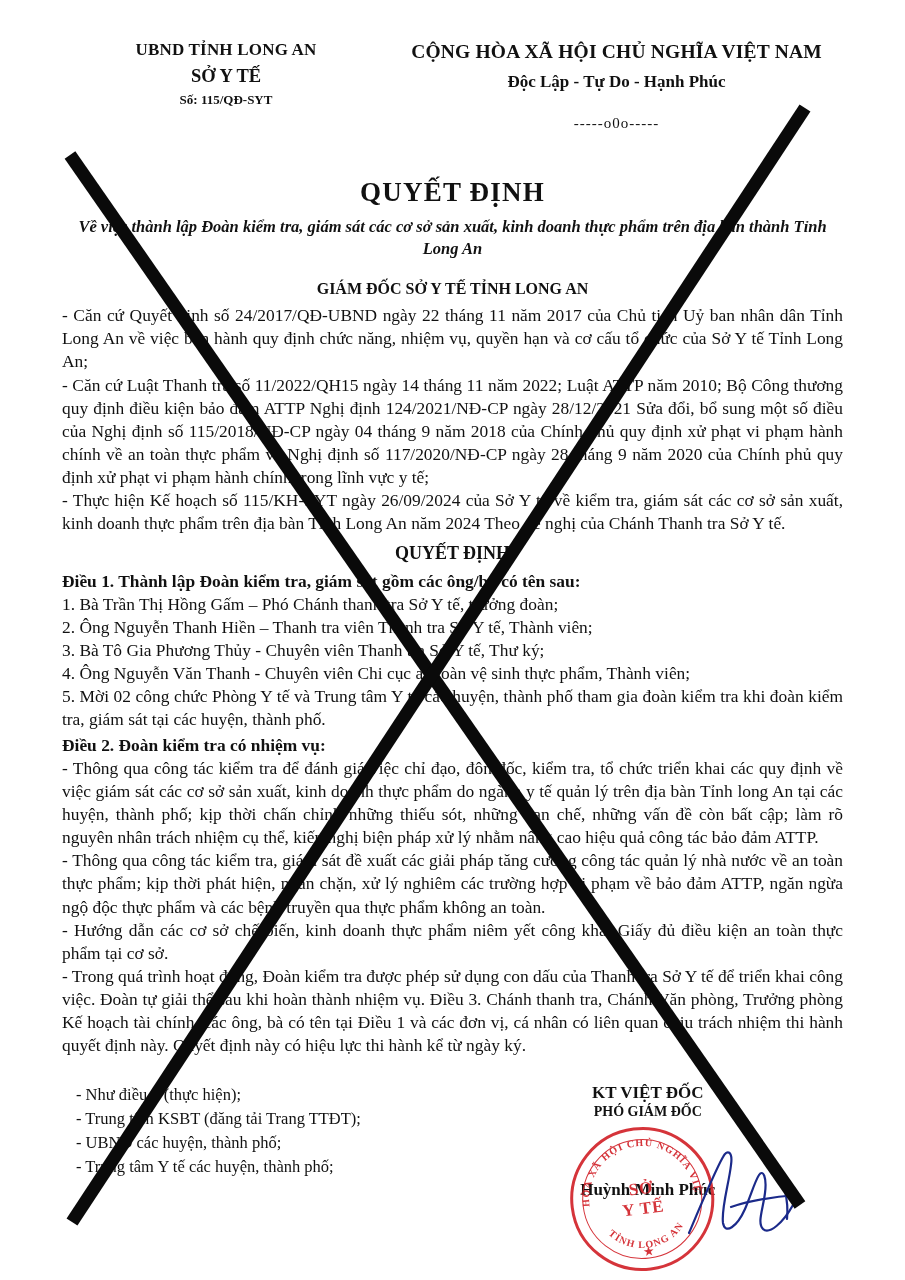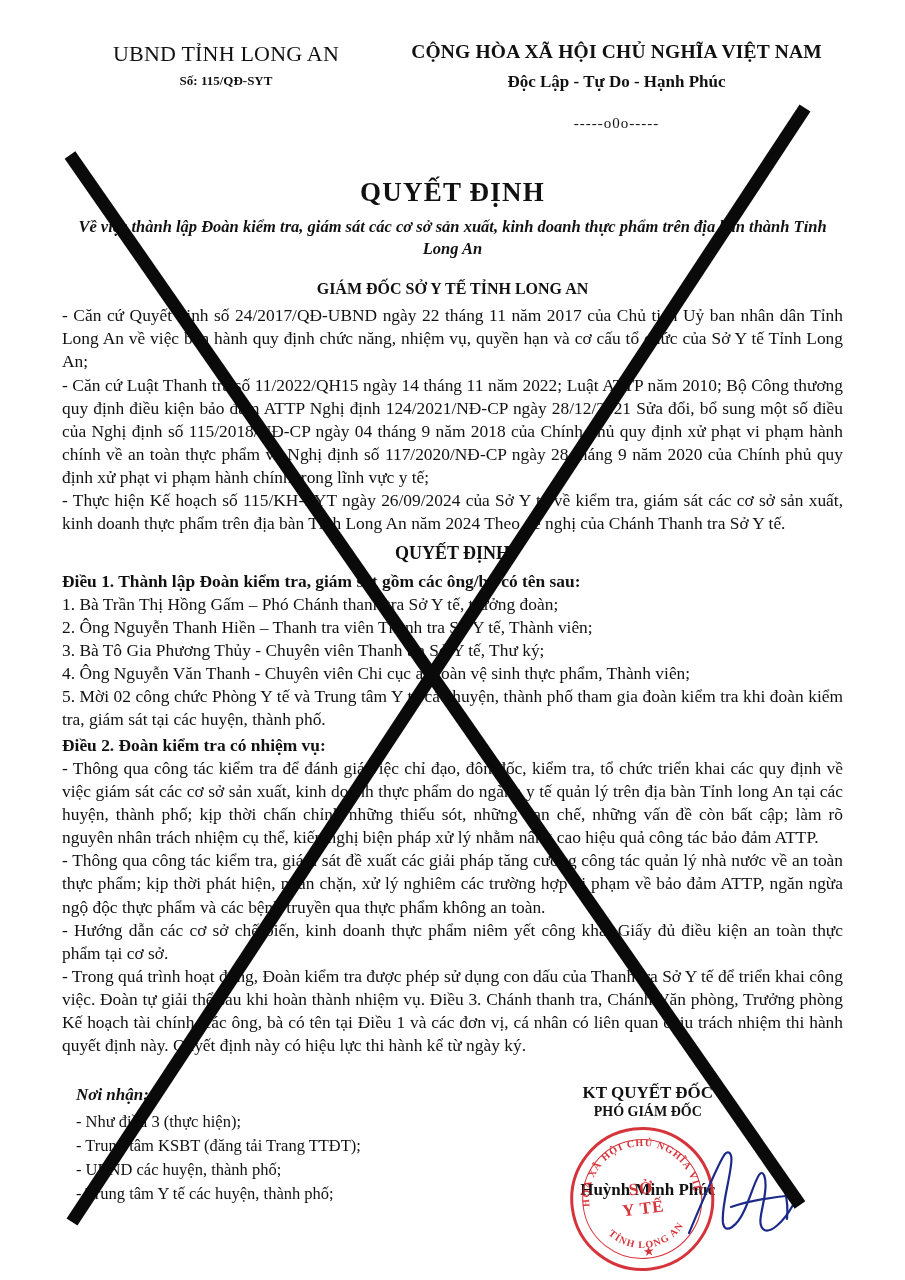--- a/index.html
+++ b/index.html
@@ -35,22 +35,22 @@
     width: 42%;
     text-align: center;
     line-height: 1.45;
   }
   .header-right {
     width: 58%;
     text-align: center;
     line-height: 1.45;
   }
   .org-name {
-    font-weight: normal;
-    font-size: 22px;
+    font-weight: bold;
+    font-size: 17px;
     letter-spacing: 0.2px;
   }
   .dept-name {
     font-weight: bold;
     font-size: 18.5px;
   }
   .doc-number {
     font-weight: bold;
     font-size: 13px;
     margin-top: 2px;
@@ -236,20 +236,21 @@
   .x-overlay svg { width: 100%; height: 100%; display: block; }
 </style>
 </head>
 <body>
 
 <div class="page">
 
   <div class="header">
     <div class="header-left">
       <div class="org-name">UBND TỈNH LONG AN</div>
+      <div class="dept-name">SỞ Y TẾ</div>
       <div class="doc-number">Số: 115/QĐ-SYT</div>
     </div>
     <div class="header-right">
       <div class="nation-name">CỘNG HÒA XÃ HỘI CHỦ NGHĨA VIỆT NAM</div>
       <div class="motto">Độc Lập - Tự Do - Hạnh Phúc</div>
       <div class="motto-rule">-----o0o-----</div>
     </div>
   </div>
 
   <div class="title-block">
@@ -275,29 +276,28 @@
 
     <div class="article-head">Điều 2. Đoàn kiểm tra có nhiệm vụ:</div>
     <p>- Thông qua công tác kiểm tra để đánh giá việc chỉ đạo, đôn đốc, kiểm tra, tổ chức triển khai các quy định về việc giám sát các cơ sở sản xuất, kinh doanh thực phẩm do ngành y tế quản lý trên địa bàn Tỉnh long An tại các huyện, thành phố; kịp thời chấn chỉnh những thiếu sót, những hạn chế, những vấn đề còn bất cập; làm rõ nguyên nhân trách nhiệm cụ thể, kiến nghị biện pháp xử lý nhằm nâng cao hiệu quả công tác bảo đảm ATTP.</p>
     <p>- Thông qua công tác kiểm tra, giám sát đề xuất các giải pháp tăng cường công tác quản lý nhà nước về an toàn thực phẩm; kịp thời phát hiện, ngăn chặn, xử lý nghiêm các trường hợp vi phạm về bảo đảm ATTP, ngăn ngừa ngộ độc thực phẩm và các bệnh truyền qua thực phẩm không an toàn.</p>
     <p> - Hướng dẫn các cơ sở chế biến, kinh doanh thực phẩm niêm yết công khai Giấy đủ điều kiện an toàn thực phẩm tại cơ sở.</p>
     <p> - Trong quá trình hoạt động, Đoàn kiểm tra được phép sử dụng con dấu của Thanh tra Sở Y tế để triển khai công việc. Đoàn tự giải thể sau khi hoàn thành nhiệm vụ. Điều 3. Chánh thanh tra, Chánh Văn phòng, Trưởng phòng Kế hoạch tài chính, các ông, bà có tên tại Điều 1 và các đơn vị, cá nhân có liên quan chịu trách nhiệm thi hành quyết định này. Quyết định này có hiệu lực thi hành kể từ ngày ký.</p>
   </div>
 
   <div class="footer">
     <div class="recipients">
-      <div class="recipients-title">Nơi nhận:</div>
       <div>- Như điều 3 (thực hiện);</div>
       <div>- Trung tâm KSBT (đăng tải Trang TTĐT);</div>
       <div>- UBND các huyện, thành phố;</div>
       <div>- Trung tâm Y tế các huyện, thành phố;</div>
     </div>
 
     <div class="signature">
-      <div class="sign-role1">KT QUYẾT ĐỐC</div>
+      <div class="sign-role1">KT VIỆT ĐỐC</div>
       <div class="sign-role2">PHÓ GIÁM ĐỐC</div>
 
       <div class="stamp">
         <div class="stamp-inner"></div>
         <div class="stamp-arc">
           <svg viewBox="0 0 138 138">
             <defs>
               <path id="arcTop" d="M 16,69 A 53,53 0 0 1 122,69"></path>
               <path id="arcBottom" d="M 20,69 A 49,49 0 0 0 118,69"></path>
             </defs>

